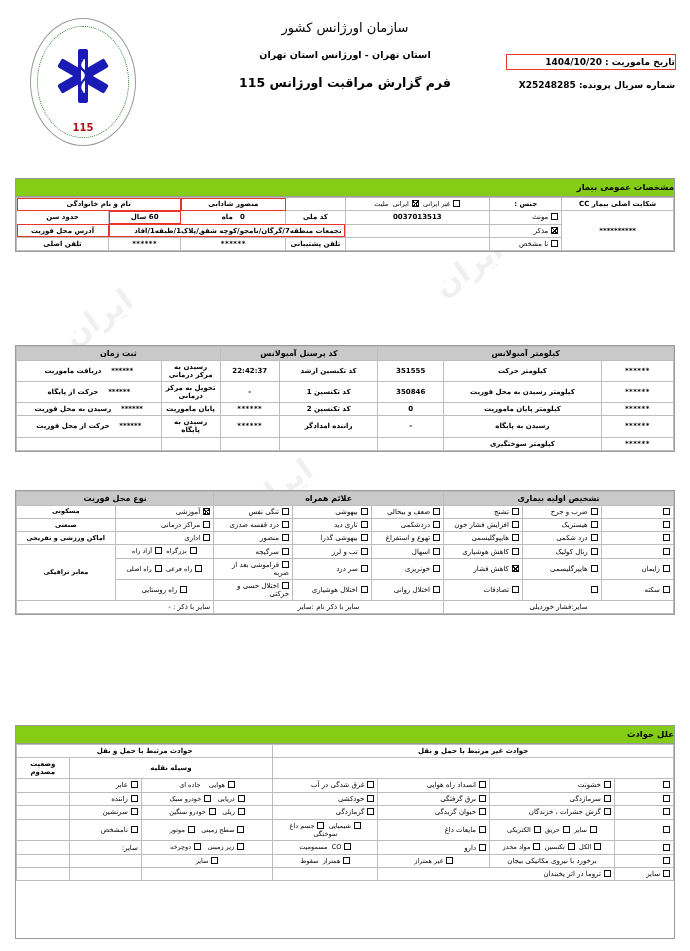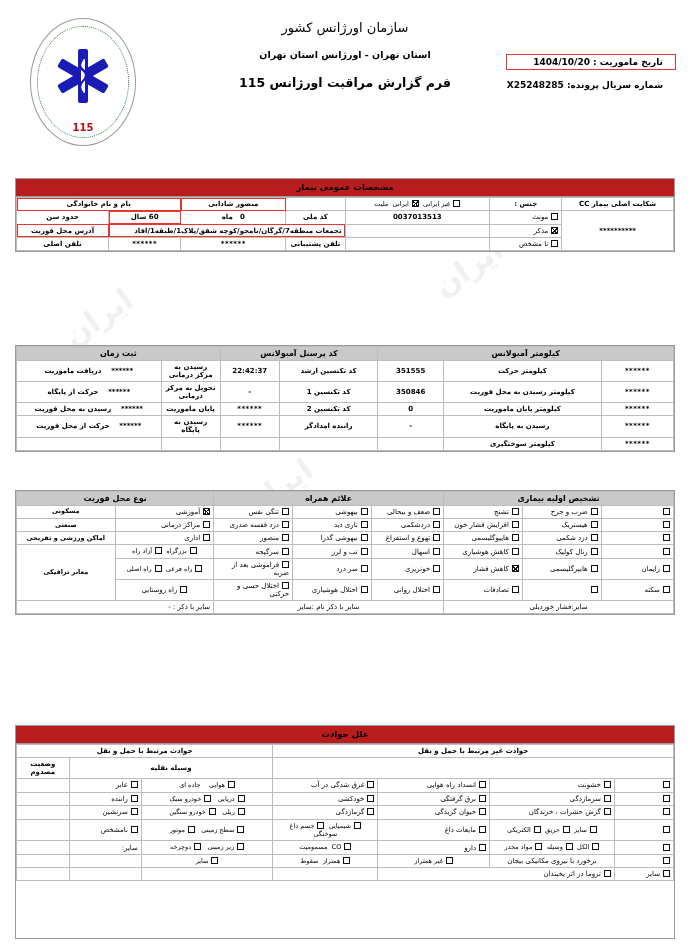--- a/index.html
+++ b/index.html
@@ -49,33 +49,33 @@
     position:absolute;left:0;right:0;top:20px;text-align:center;
   }
   .t1{font-size:13px;font-weight:normal;letter-spacing:.4px;margin-bottom:14px;}
   .t2{font-size:9.5px;font-weight:bold;margin-bottom:15px;}
   .t3{font-size:12.5px;font-weight:bold;}
 
   .meta{
     position:absolute;right:14px;top:54px;width:170px;text-align:right;
     direction:rtl;
   }
-  .meta .line{font-size:9px;font-weight:bold;padding:2px 12px;margin-bottom:7px;
+  .meta .line{font-size:9px;font-weight:bold;padding:2px 0;margin-bottom:7px;
      white-space:nowrap;}
   .meta .boxed{border:1.6px solid #e8352e;display:block;}
   .meta .plain{border:1.6px solid transparent;}
 
   
   .sheet{
     position:absolute;left:15px;right:15px;
     border:1px solid #9a9a9a;box-sizing:border-box;background:#fff;z-index:2;
   }
   .bandtitle{
-    background:#b91c1c;border-bottom:1px solid #9a9a9a;
-    text-align:center;font-weight:bold;font-size:8.5px;padding:3px 0 4px;
+    background:#84cc16;border-bottom:1px solid #9a9a9a;
+    font-weight:bold;font-size:8.5px;padding:3px 0 4px;
   }
   table{border-collapse:collapse;width:100%;table-layout:fixed;}
   td,th{border:1px solid #bdbdbd;padding:2px 3px;vertical-align:middle;
         font-size:7px;line-height:1.15;}
   .lbl{font-weight:bold;text-align:center;}
   .val{text-align:center;font-weight:bold;}
   .dots{letter-spacing:.5px;font-weight:bold;}
   .sub{background:#c9c9c9;font-weight:bold;text-align:center;font-size:8px;}
 
   
@@ -473,21 +473,21 @@
           &nbsp;<span class="opt"><span class="cb"></span><span class="txt">موتور</span></span>
         </td>
         <td class="c-cell"><span class="cb"></span><span class="txt">نامشخص</span></td>
         <td></td>
       </tr>
 
       <tr>
         <td class="c-cell"><span class="cb"></span></td>
         <td class="c-cell ctr">
           <span class="opt"><span class="cb"></span><span class="txt">الکل</span></span>
-          <span class="opt"><span class="cb"></span><span class="txt">وسیله</span></span>
+          <span class="opt"><span class="cb"></span><span class="txt">تکنسین</span></span>
           <span class="opt"><span class="cb"></span><span class="txt">مواد مخدر</span></span>
         </td>
         <td class="c-cell"><span class="cb"></span><span class="txt">دارو</span></td>
         <td class="c-cell ctr">
           <span class="opt"><span class="cb"></span><span class="txt">CO</span></span>
           <span class="opt"><span class="txt">مسمومیت</span></span>
         </td>
         <td class="c-cell ctr">
           <span class="opt"><span class="cb"></span><span class="txt">زیر زمینی</span></span>
           &nbsp;<span class="opt"><span class="cb"></span><span class="txt">دوچرخه</span></span>

